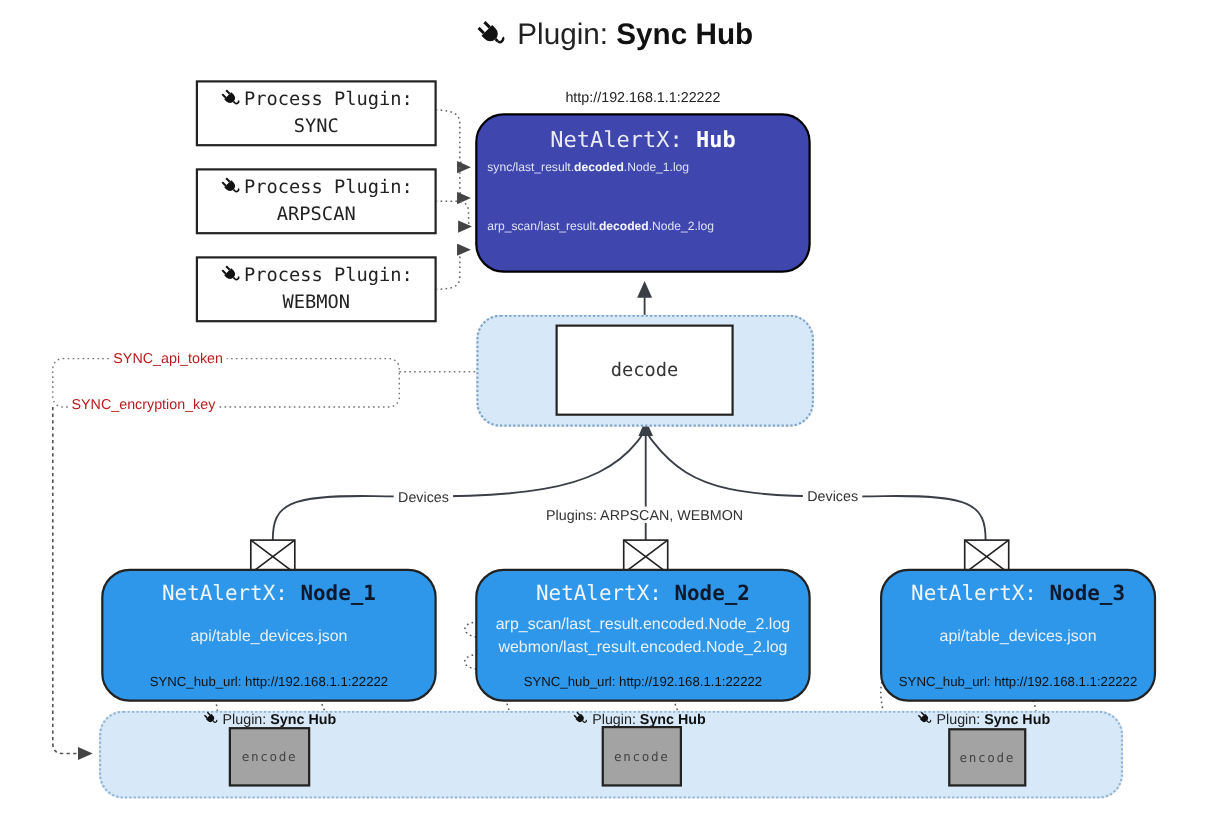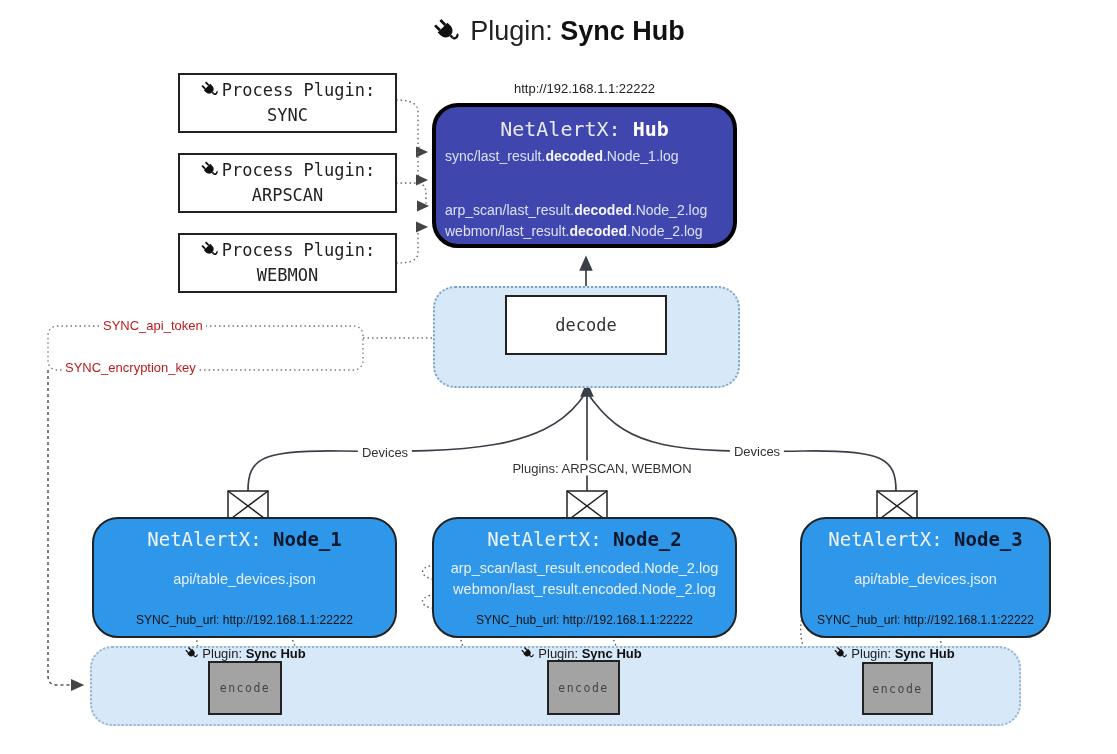--- a/index.html
+++ b/index.html
@@ -8,37 +8,37 @@
   .abs{position:absolute;}
   svg.layer{position:absolute;left:0;top:0;pointer-events:none;}
   
   .title{left:0;top:16px;width:1117px;display:flex;justify-content:center;align-items:center;
     gap:8px;font-size:27px;color:#222;}
   .title b{font-weight:700;color:#111;}
   .plug{display:inline-block;}
   
   .hub-url{left:432px;top:81px;width:305px;text-align:center;font-size:13px;color:#222;}
   .hub{left:432px;top:103px;width:305px;height:145px;background:var(--hub,#3f46ae);
-    border:4px solid #000000;border-radius:26px;box-sizing:border-box;color:#e6e8f5;}
+    border:2px solid #000000;border-radius:26px;box-sizing:border-box;color:#e6e8f5;}
   .hub-title{position:absolute;left:0;top:10px;width:100%;text-align:center;
     font-family:"DejaVu Sans Mono",monospace;font-size:20px;color:#e9eaf4;}
   .hub-title b{color:#fff;}
-  .hub-log{position:absolute;left:9px;font-size:14px;color:#dde1f3;white-space:nowrap;}
+  .hub-log{position:absolute;left:9px;font-size:11px;color:#dde1f3;white-space:nowrap;}
   .hub-log b{color:#f4f5fc;}
   
   .pbox{left:178px;width:219px;height:60px;background:#fff;border:2px solid #222;
     box-sizing:border-box;display:flex;flex-direction:column;align-items:center;justify-content:center;
     font-family:"DejaVu Sans Mono",monospace;font-size:17px;color:#222;line-height:1.5;}
   .pbox .row1{display:flex;align-items:center;gap:2px;}
   
   .seclabel{font-size:13px;color:#b91c1c;background:#fff;padding:0 3px;white-space:nowrap;}
   
   .decode-wrap{left:433px;top:286px;width:307px;height:102px;background:var(--panel,#d7e8f8);
     border:2px dotted #7fa3c6;border-radius:22px;box-sizing:border-box;}
-  .decode-box{left:505px;top:295px;width:162px;height:60px;background:#fff;border:2px solid #222;
+  .decode-box{left:505px;top:295px;width:162px;height:83px;background:#fff;border:2px solid #222;
     box-sizing:border-box;display:flex;align-items:center;justify-content:center;
     font-family:"DejaVu Sans Mono",monospace;font-size:17px;color:#333;}
   
   .edgelabel{background:#fff;padding:0 4px;font-size:13px;color:#333;white-space:nowrap;
     transform:translate(-50%,-50%);}
   
   .node{background:var(--node,#2e97ea);border:2px solid #222;border-radius:26px;
     box-sizing:border-box;color:#fff;}
   .node-title{position:absolute;left:0;top:9px;width:100%;text-align:center;
     font-family:"DejaVu Sans Mono",monospace;font-size:19px;color:#f0f4fb;white-space:nowrap;}
@@ -140,23 +140,20 @@
   <div class="abs hub">
     <div class="hub-title">
       <span>NetAlertX: </span><b>Hub</b>
     </div>
     <div class="hub-log" style="top:41px;">
       <span>sync/last_result.</span><b>decoded</b><span>.Node_1.log</span>
     </div>
     <div class="hub-log" style="top:95px;">
       <span>arp_scan/last_result.</span><b>decoded</b><span>.Node_2.log</span>
     </div>
-    <div class="hub-log" style="top:116px;">
-      <span>webmon/last_result.</span><b>decoded</b><span>.Node_2.log</span>
-    </div>
   </div>
 
   <div class="abs pbox" style="top:73px;">
     <div class="row1">
       <svg class="plug" width="20" height="20" viewBox="0 0 24 24">
           <use href="#plug-shape"></use>
         </svg>
       <span>Process Plugin:</span>
     </div>
     <div>SYNC</div>
@@ -180,21 +177,21 @@
     <div>WEBMON</div>
   </div>
 
   <span class="abs seclabel" style="left:100px;top:318px;">SYNC_api_token</span>
   <span class="abs seclabel" style="left:62px;top:360px;">SYNC_encryption_key</span>
 
   <div class="abs decode-wrap"></div>
   <div class="abs decode-box">decode</div>
 
   <div class="abs edgelabel" style="left:385px;top:452px;">Devices</div>
-  <div class="abs edgelabel" style="left:586px;top:468px;margin-left:16px;">Plugins: ARPSCAN, WEBMON</div>
+  <div class="abs edgelabel" style="left:586px;top:468px;">Plugins: ARPSCAN, WEBMON</div>
   <div class="abs edgelabel" style="left:757px;top:451px;">Devices</div>
 
   <div class="abs node" style="left:92px;top:517px;width:305px;height:121px;">
     <div class="node-title">
       <span>NetAlertX: </span><b>Node_1</b>
     </div>
     <div class="node-file" style="top:52px;">api/table_devices.json</div>
     <div class="node-url">SYNC_hub_url: http://192.168.1.1:22222</div>
   </div>
 

